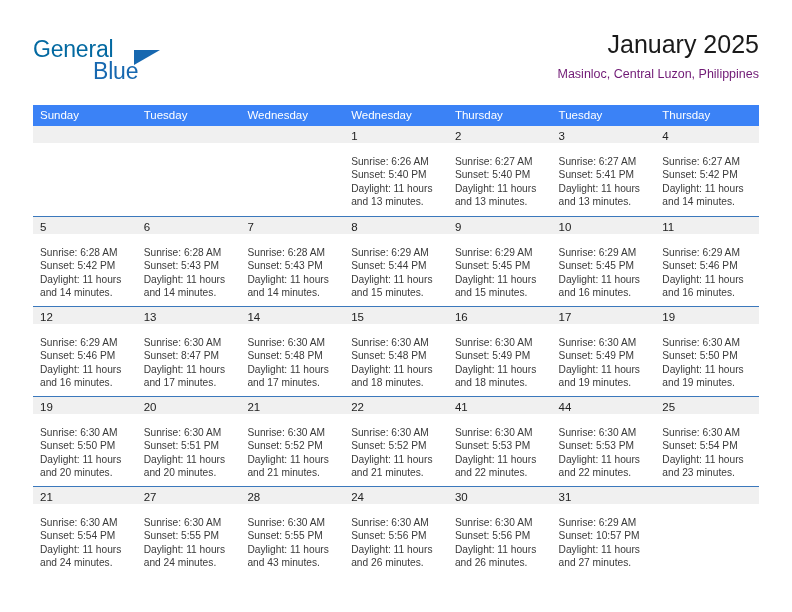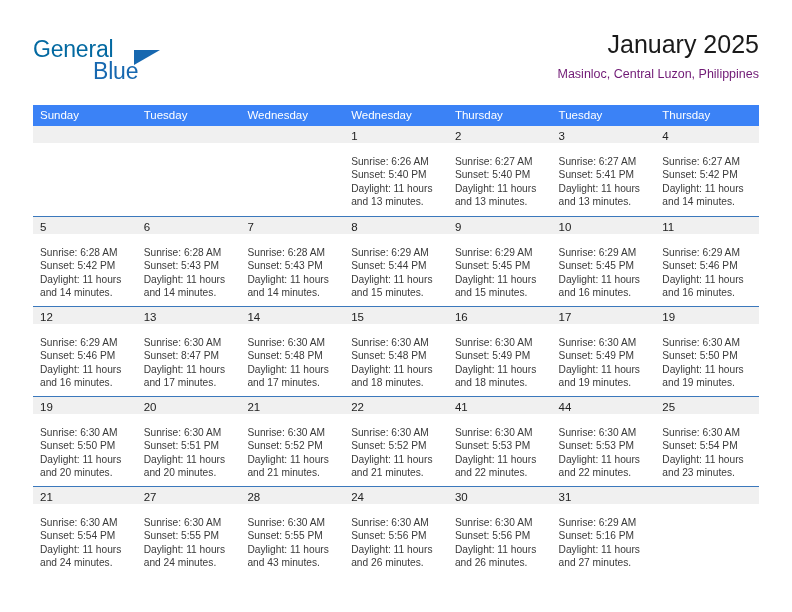--- a/index.html
+++ b/index.html
@@ -464,21 +464,21 @@
               <div class="day-line">Sunrise: 6:30 AM</div>
               <div class="day-line">Sunset: 5:56 PM</div>
               <div class="day-line">Daylight: 11 hours</div>
               <div class="day-line">and 26 minutes.</div>
             </div>
           </div>
           <div class="day-cell">
             <div class="day-number-band"><span class="day-number">31</span></div>
             <div class="day-body">
               <div class="day-line">Sunrise: 6:29 AM</div>
-              <div class="day-line">Sunset: 5:16 PM</div>
+              <div class="day-line">Sunset: 10:57 PM</div>
               <div class="day-line">Daylight: 11 hours</div>
               <div class="day-line">and 27 minutes.</div>
             </div>
           </div>
           <div class="day-cell empty">
             <div class="day-number-band"><span class="day-number"></span></div>
           </div>
         </div>
       </div>
 

